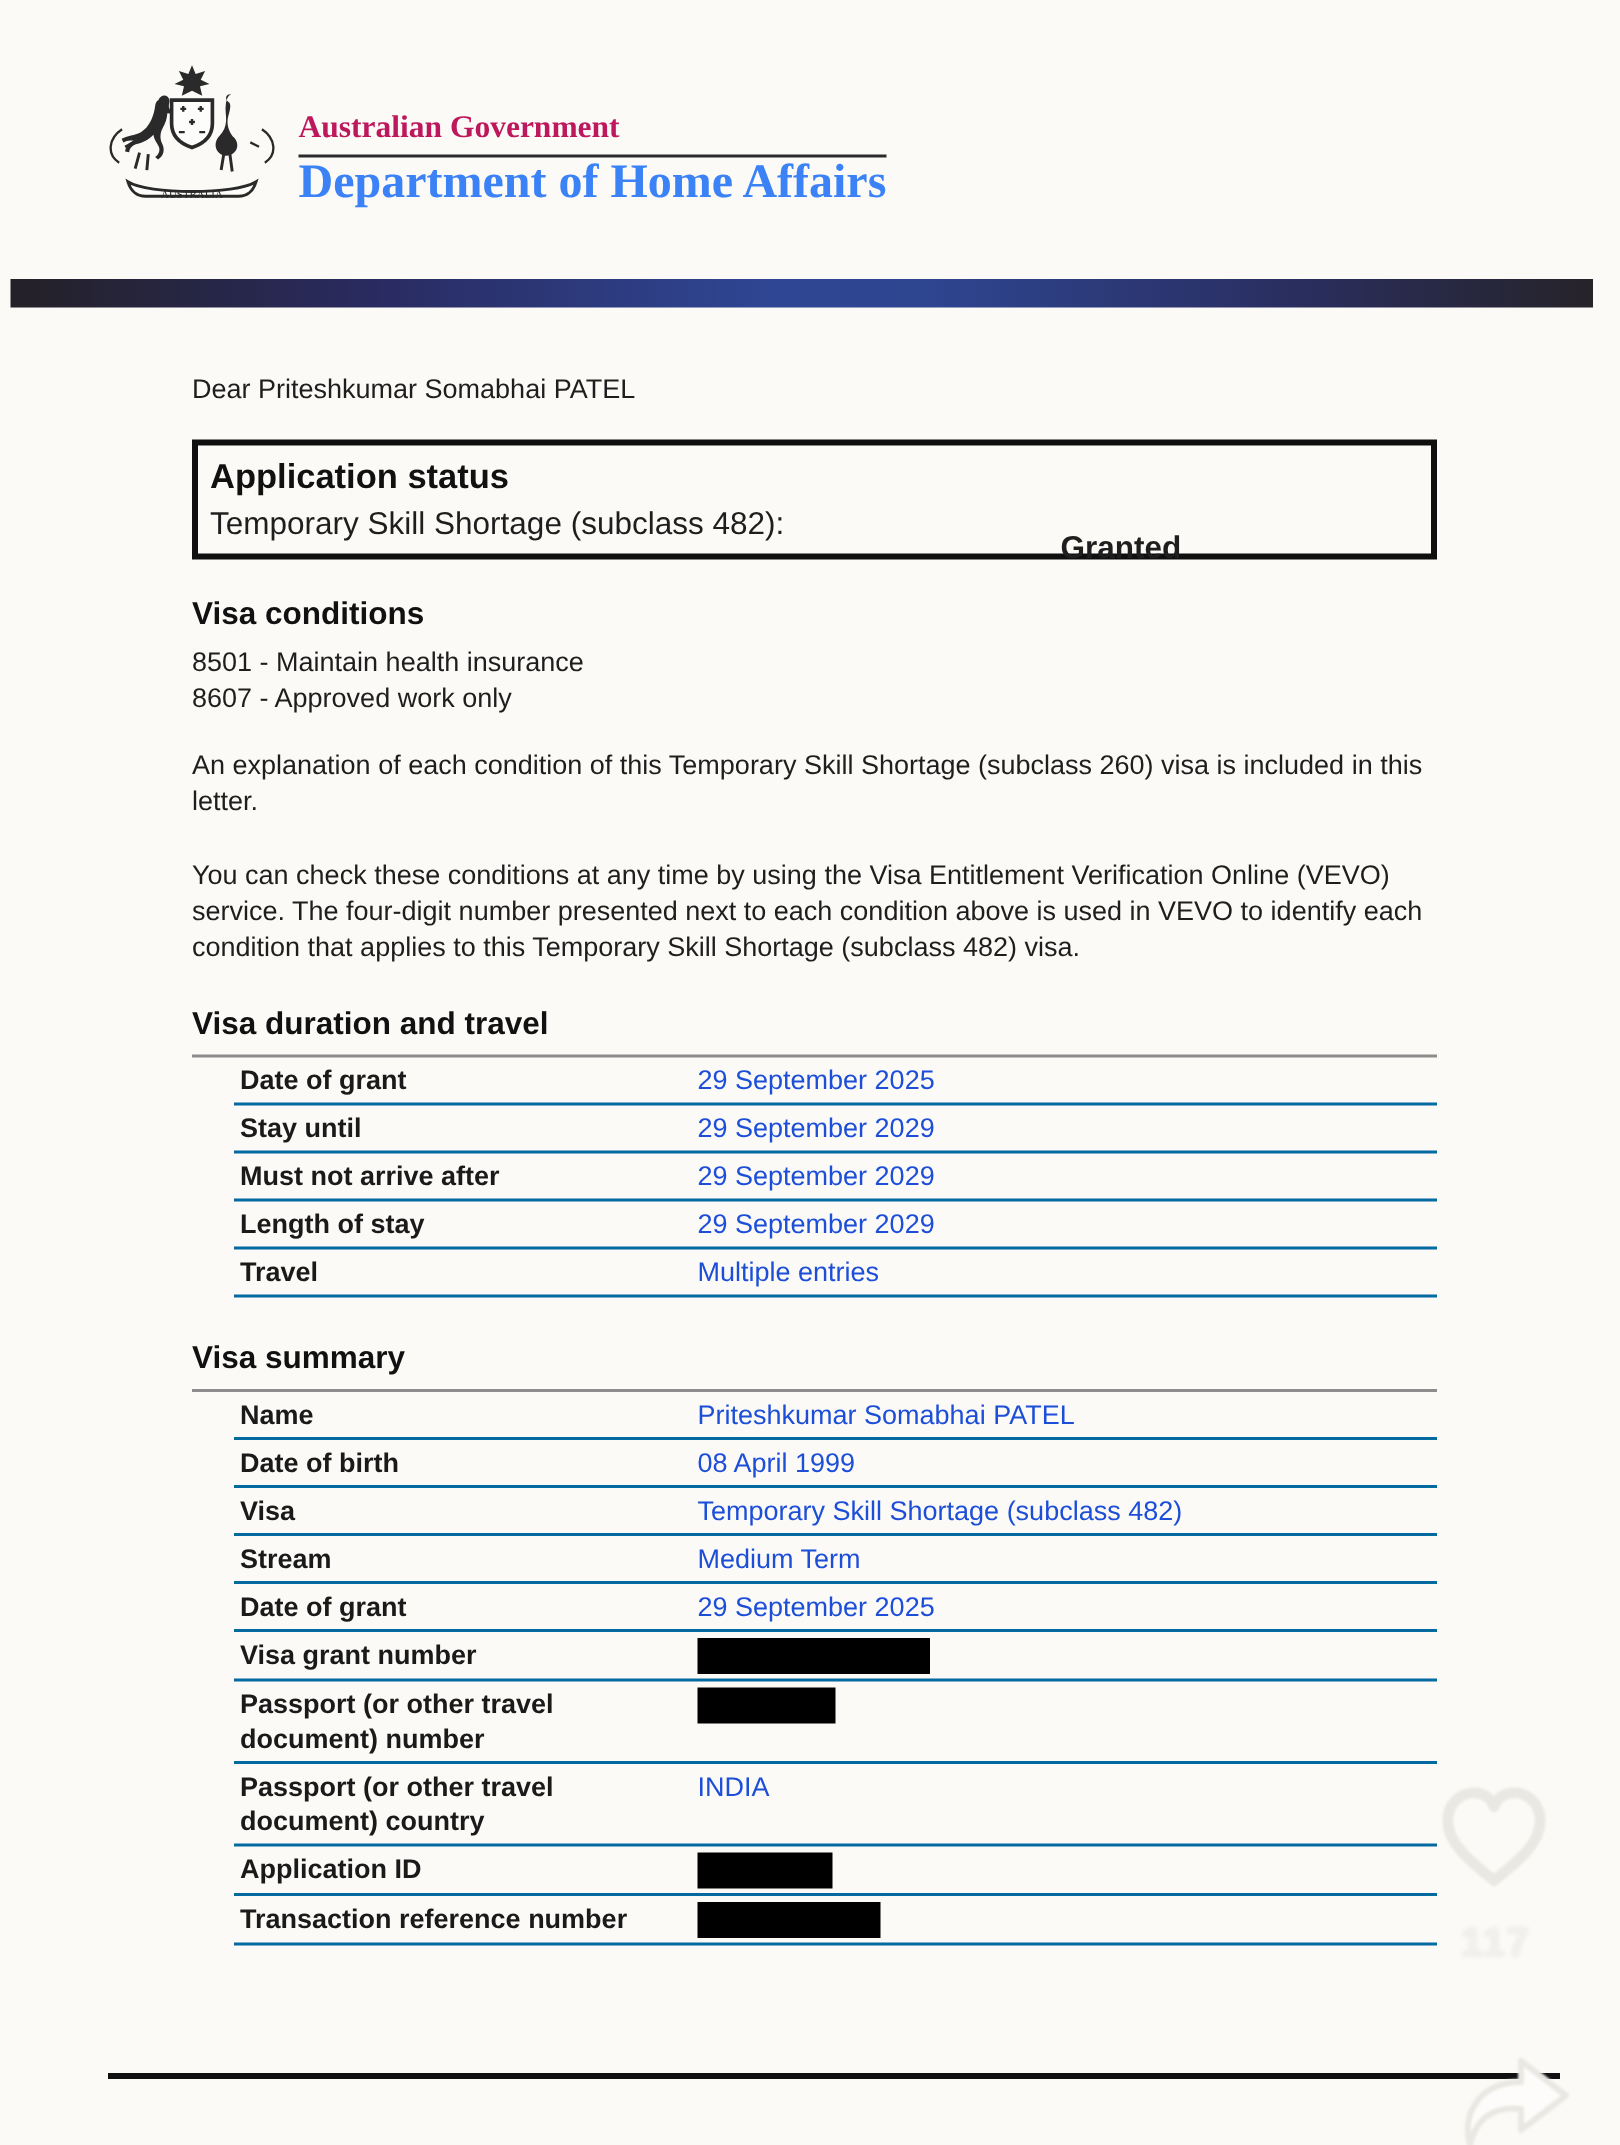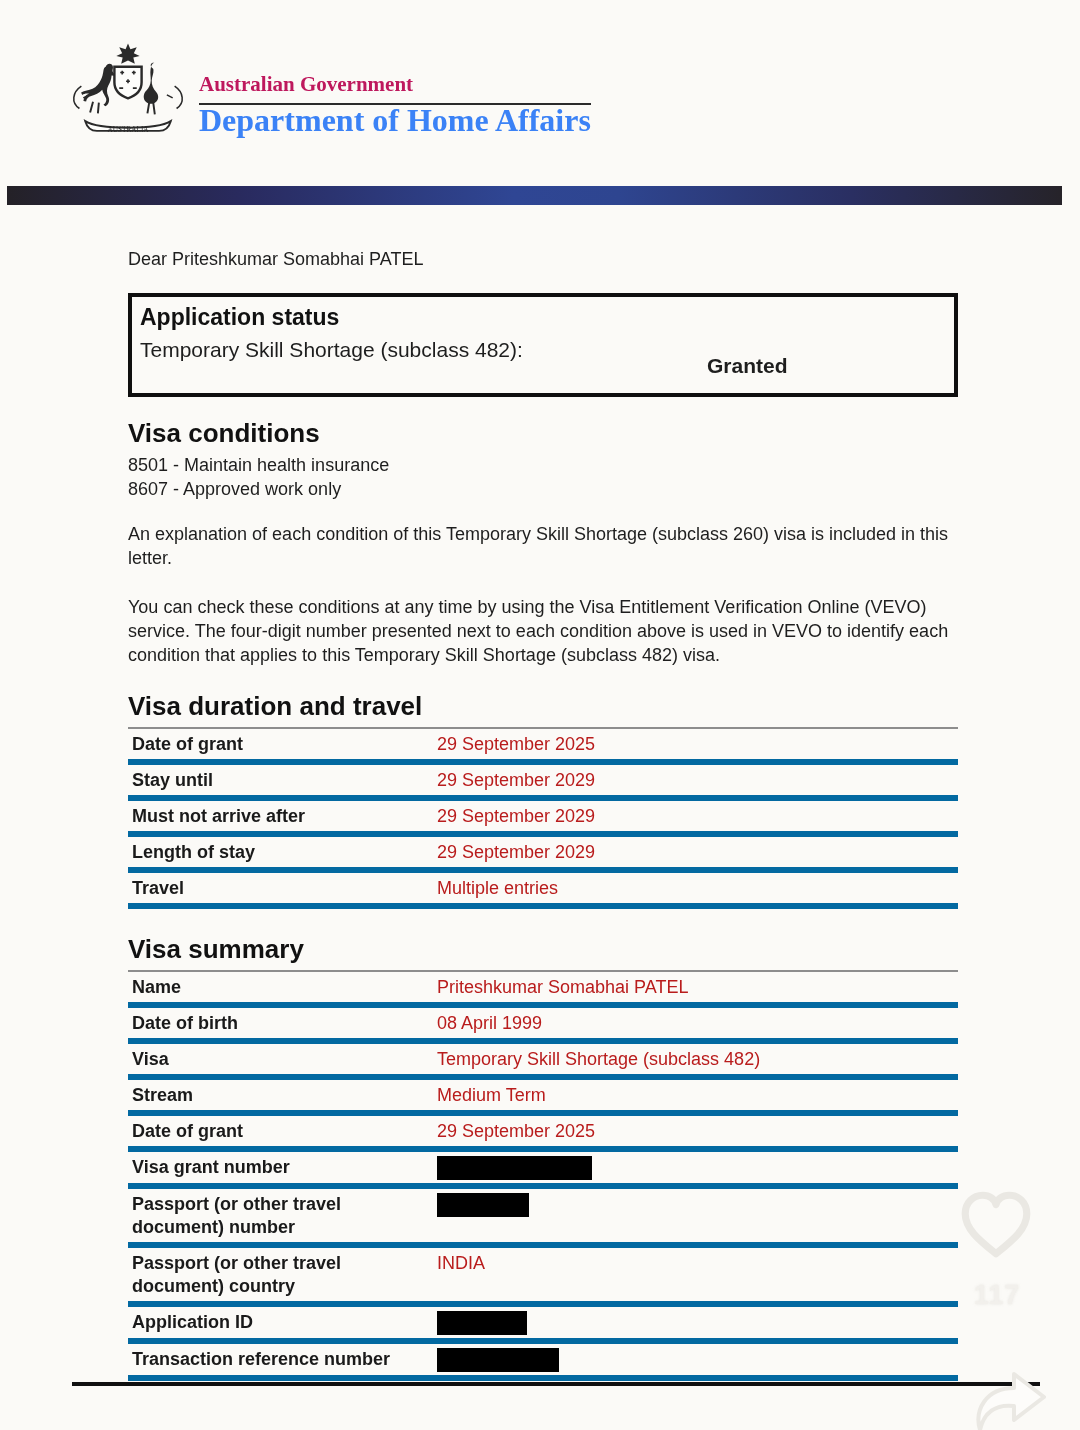--- a/index.html
+++ b/index.html
@@ -22,41 +22,41 @@
   }
   .gradient-bar {
     position:absolute; left:7px; top:186px; width:1055px; height:19px;
     background:linear-gradient(90deg,#242127 0%,#292a5e 22%,#2f4694 48%,#2e4590 58%,#2a2f62 80%,#262329 100%);
   }
   
   .content { position:absolute; left:128px; top:248px; width:830px; }
   .salutation { white-space:nowrap; }
   .intro { margin-top:23px; white-space:nowrap; }
   .status-box {
-    margin-top:22px; border:4px solid #0f0f0f; padding:6px 8px; height:104px; background:transparent;
+    margin-top:22px; border:4px solid #0f0f0f; padding:6px 8px; height:80px; background:transparent;
   }
   .status-title { font-weight:bold; font-size:23px; line-height:28px; color:#111; }
   .status-line2 { position:relative; font-size:21px; line-height:30px; margin-top:4px; }
   .status-granted { position:absolute; left:567px; top:16px; font-weight:bold; }
-  .h2 { font-weight:bold; font-size:26px; line-height:27px; color:#111; }
+  .h2 { font-weight:bold; font-size:21px; line-height:27px; color:#111; }
   .h2-conditions { margin-top:23px; }
   .cond-list { margin-top:6px; }
   .cond-line { line-height:24px; }
   .para1 { margin-top:21px; line-height:24px; }
   .para2 { margin-top:25px; line-height:24px; }
   .h2-duration { margin-top:26px; }
   .h2-summary { margin-top:27px; }
   
   .vtable { margin-top:7px; border-top:2px solid #8d8d8d; }
   .trow {
     display:flex; align-items:flex-start;
-    border-bottom:6px solid #0369a1; padding:4px 0 3px 4px; min-height:31px;
+    border-bottom:2px solid #0369a1; padding:4px 0 3px 4px; min-height:31px;margin-left:28px;
   }
   .tlabel { width:305px; flex:none; font-weight:bold; color:#1a1a1a; padding-right:16px; }
-  .tvalue { flex:1; color:#b91c1c; }
+  .tvalue { flex:1; color:#1d4ed8; }
   .redaction { display:inline-block; height:24px; background:#000000; vertical-align:top; }
   
   .footer-line { position:absolute; left:72px; top:1382px; width:968px; height:4px; background:#101010; }
   
   .overlay-heart { position:absolute; left:957px; top:1186px; width:78px; height:78px; filter:blur(0.7px); }
   .overlay-count {
     position:absolute; left:958px; top:1284px; width:78px; text-align:center;
     font-weight:bold; font-size:27px; color:#f2f0ec; letter-spacing:1px; filter:blur(0.6px);
     text-shadow:0 0 3px rgba(195,191,184,0.35);
   }

